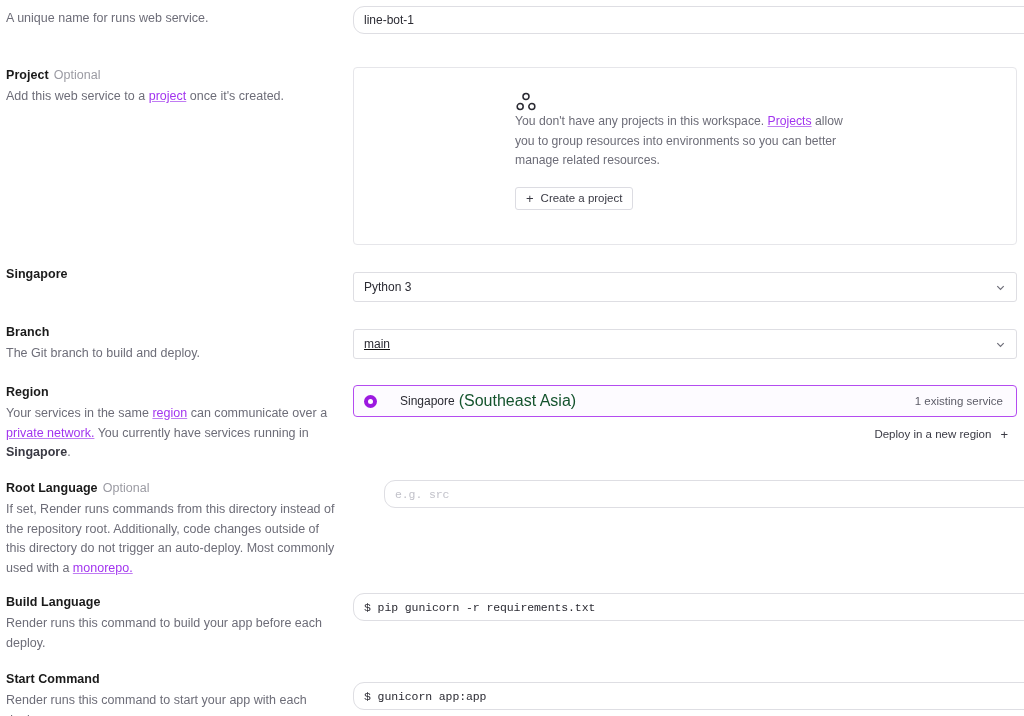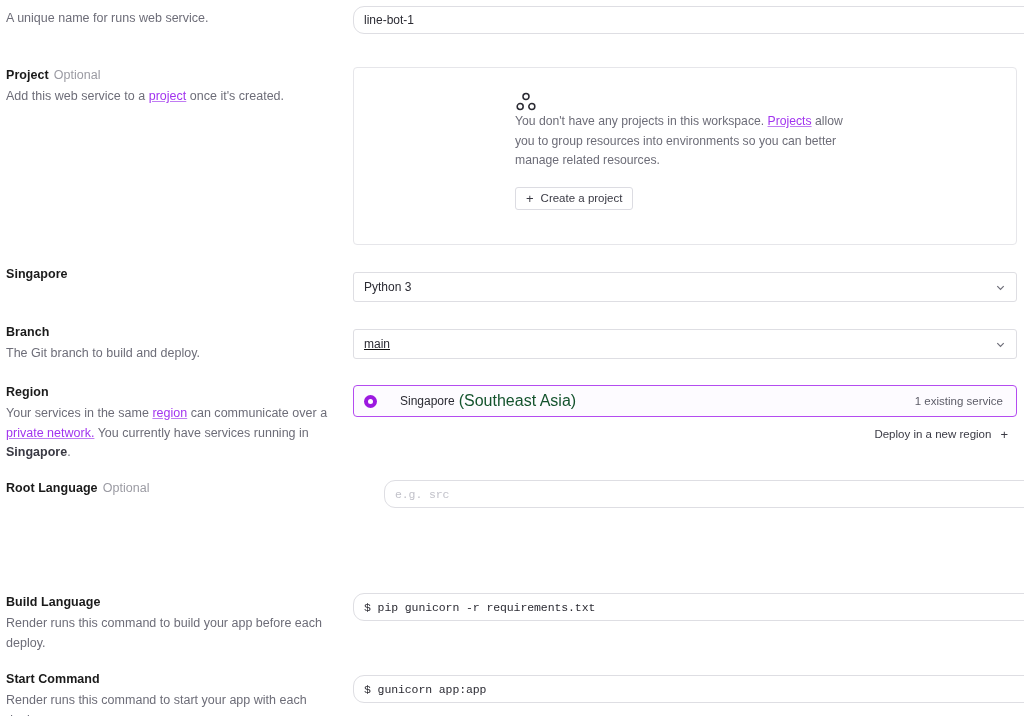--- a/index.html
+++ b/index.html
@@ -302,20 +302,21 @@
         <span class="plus">+</span>
       </div>
     </div>
   </div>
 
   <div class="row" style="top:480px;">
     <div class="label-col">
       <div class="fld-title">
         <span>Root Language</span><span class="optional">Optional</span>
       </div>
+      <div class="fld-desc"><span>If set, Render runs commands from this directory instead of the repository root. Additionally, code changes outside of this directory do not trigger an auto-deploy. Most commonly used with a </span><a class="lnk" href="#">monorepo.</a></div>
     </div>
     <div class="field-col" style="top:0px;padding-left:31px;">
       <div class="input mono">
         <span class="ph">e.g. src</span>
       </div>
     </div>
   </div>
 
   <div class="row" style="top:594px;">
     <div class="label-col">
@@ -327,20 +328,20 @@
         <span>$ pip gunicorn -r requirements.txt</span>
       </div>
     </div>
   </div>
 
   <div class="row" style="top:671px;">
     <div class="label-col">
       <div class="fld-title">Start Command</div>
       <div class="fld-desc">Render runs this command to start your app with each deploy.</div>
     </div>
-    <div class="field-col" style="top:4px;">
+    <div class="field-col" style="top:11px;">
       <div class="input mono">
         <span>$ gunicorn app:app</span>
       </div>
     </div>
   </div>
 
 </div>
 
 </body></html>

